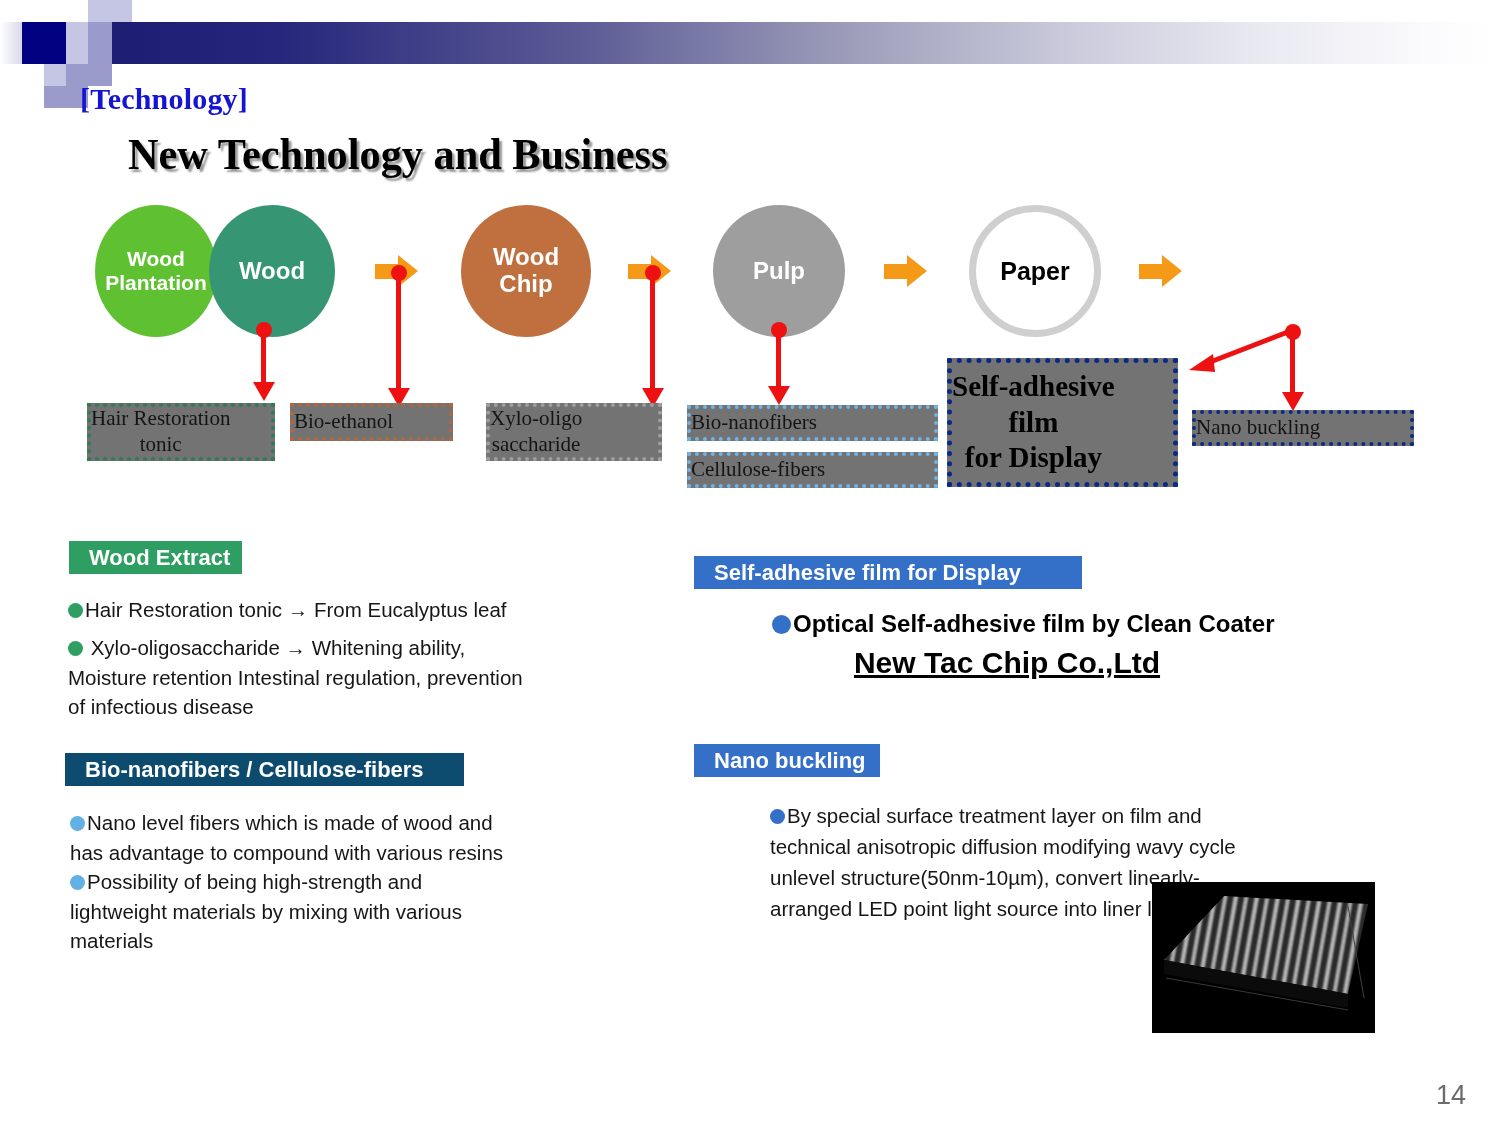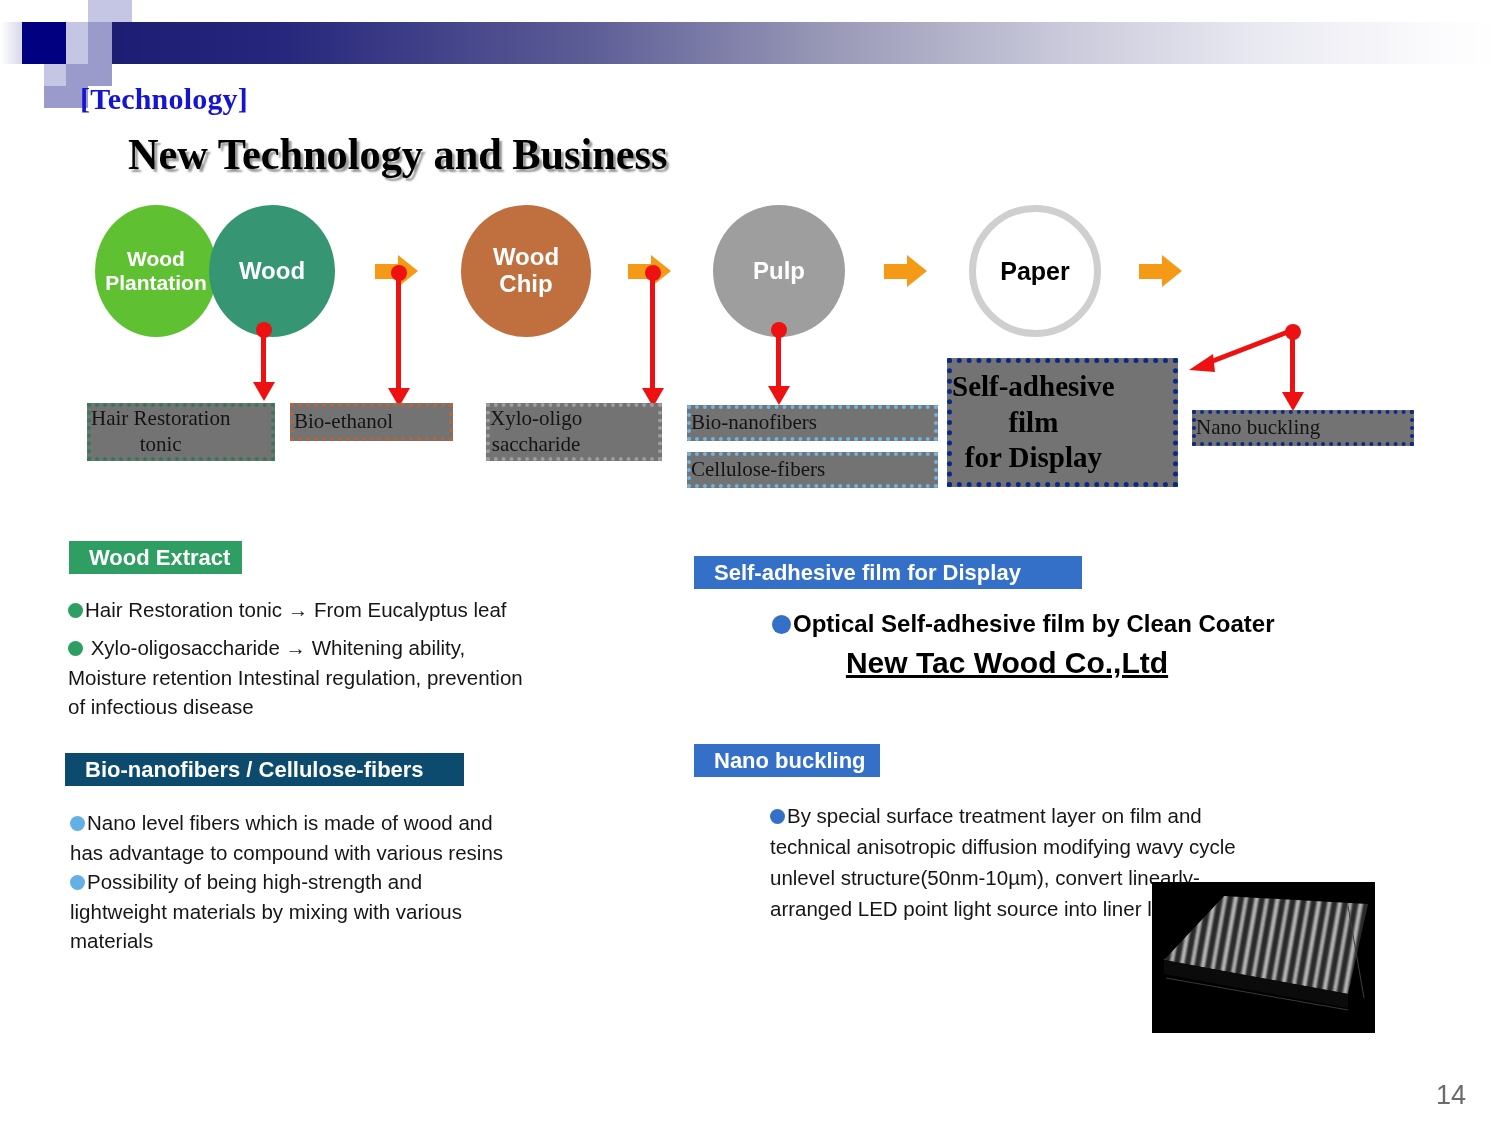--- a/index.html
+++ b/index.html
@@ -222,21 +222,21 @@
   </div>
 
   <div class="secbar" style="left:694px;top:556px;width:388px;height:33px;background:#3570c8;">
     <span>Self-adhesive film for Display</span>
   </div>
   <div style="position:absolute;left:772px;top:608px;width:600px;">
     <div class="strong-line">
       <span class="bul blue" style="width:19px;height:19px;vertical-align:-2px;"></span><span>Optical Self-adhesive film by Clean Coater</span>
     </div>
     <div style="text-align:center;width:470px;">
-      <span class="company">New Tac Wood Co.,Ltd</span>
+      <span class="company">New Tac Chip Co.,Ltd</span>
     </div>
   </div>
 
   <div class="secbar" style="left:65px;top:753px;width:399px;height:33px;background:#0c4a6e;">
     <span>Bio-nanofibers / Cellulose-fibers</span>
   </div>
   <div class="btext" style="left:70px;top:808px;width:440px;text-indent:0;">
     <span class="bul ltblue"></span><span>Nano level fibers which is made of wood and has advantage to compound with various resins</span>
   </div>
   <div class="btext" style="left:70px;top:867px;width:440px;">

